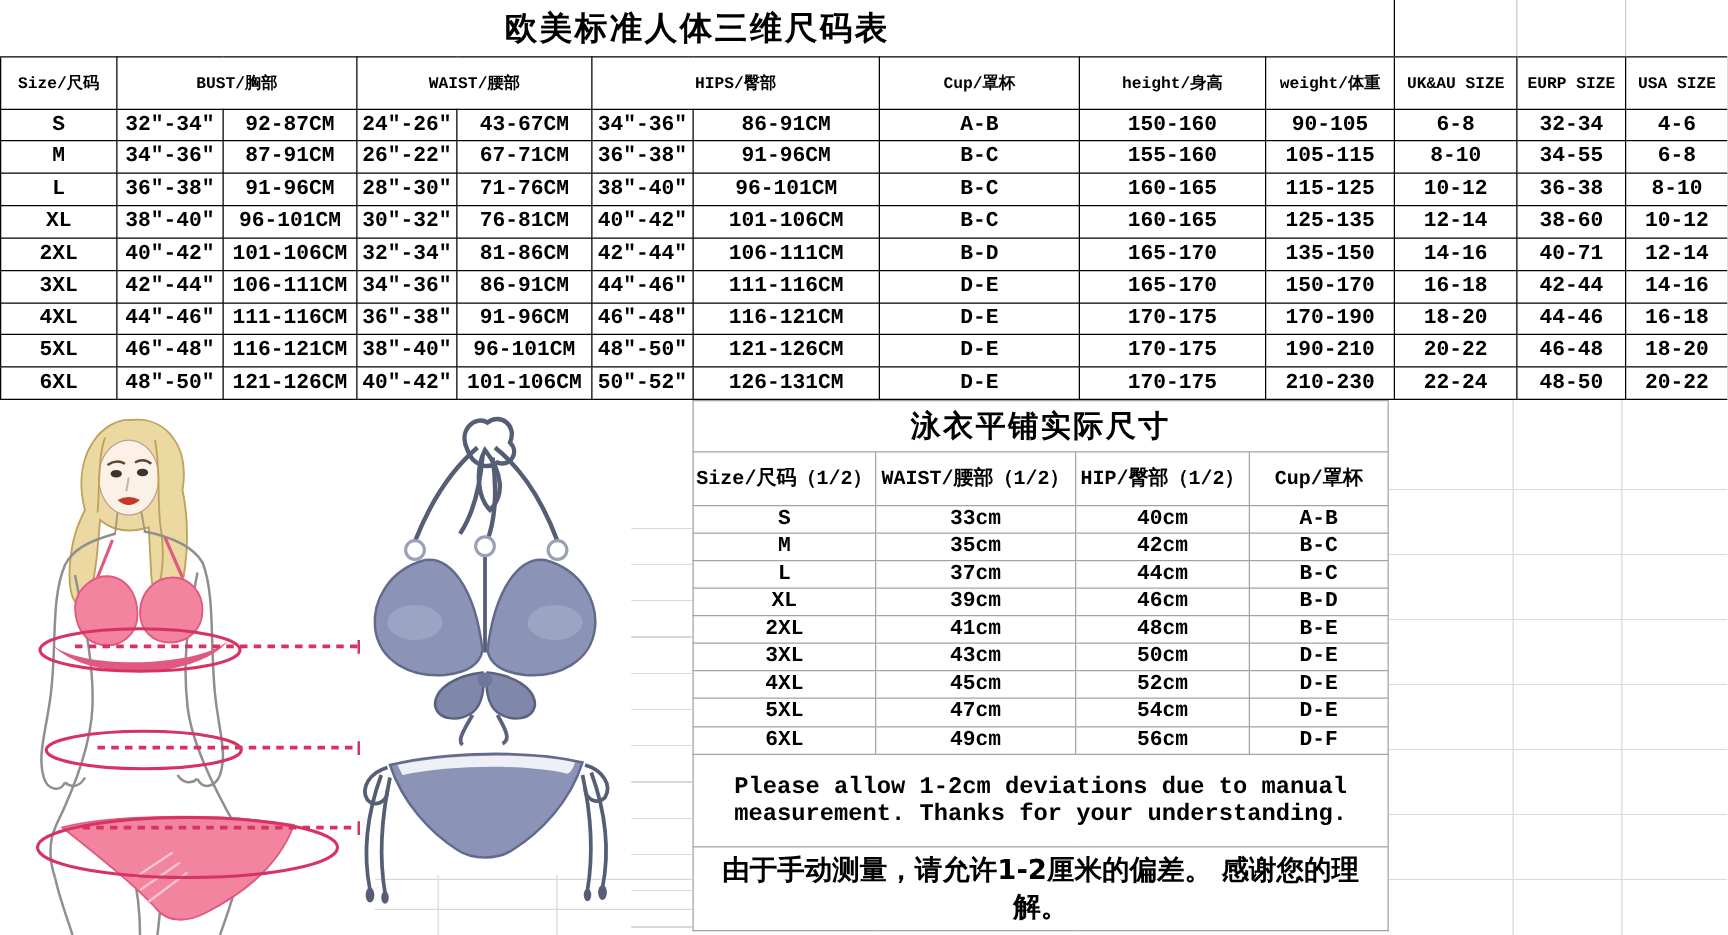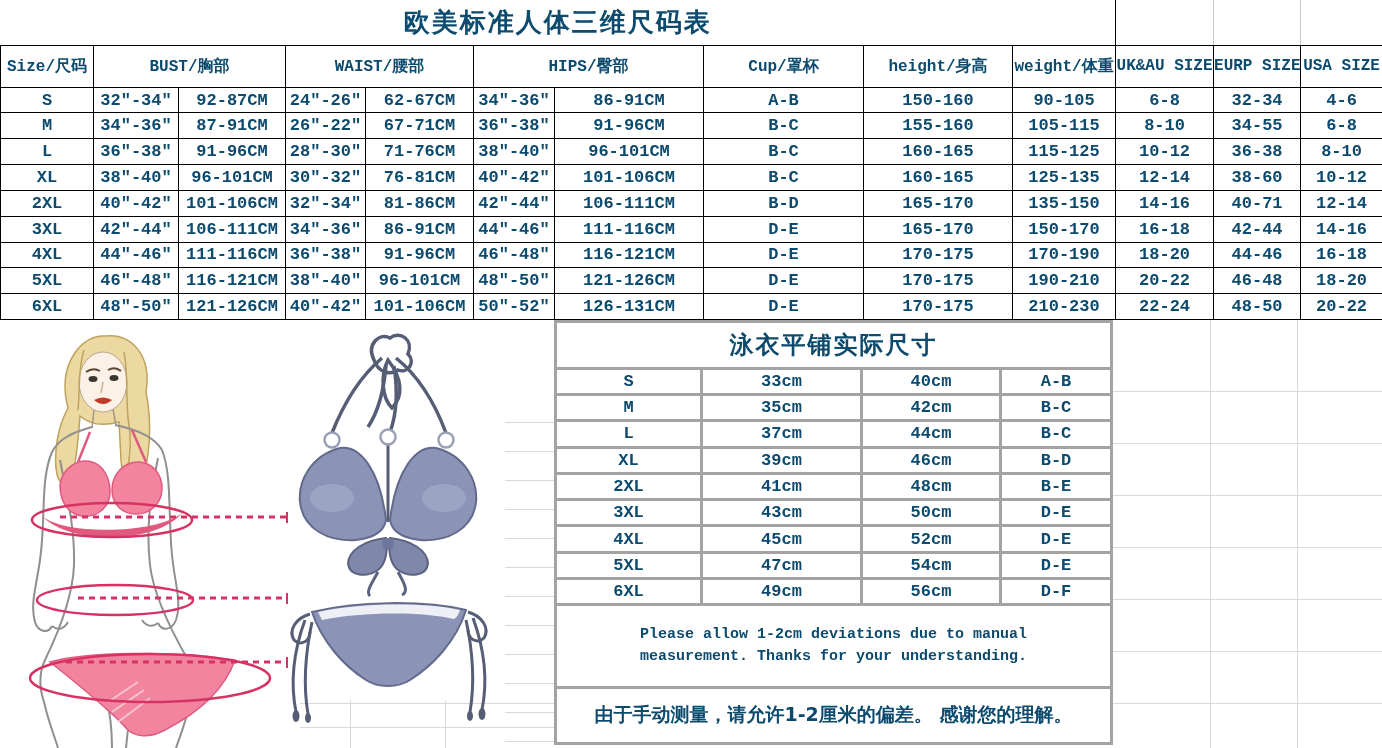--- a/index.html
+++ b/index.html
@@ -1,40 +1,40 @@
 <!DOCTYPE html>
 <html><head>
 <meta charset="utf-8">
 <style>
   html,body{margin:0;padding:0;background:#fff;}
   .sheet{
     position:relative; width:1382px; height:748px; background:#fff; overflow:hidden;
-    font-family:"Liberation Mono","DejaVu Sans Mono",monospace; color:#0c4a6e;text-decoration:underline;
+    font-family:"Liberation Mono","DejaVu Sans Mono",monospace; color:#000000;text-decoration:underline;
   }
   table{border-collapse:collapse; table-layout:fixed;}
   td{padding:0; text-align:center; vertical-align:middle; font-weight:bold; overflow:hidden; white-space:nowrap;}
 
   
   .t1{position:absolute; left:0; top:0;}
   .t1 table{width:1382px; height:320px;}
   .t1 td{border:1px solid #000; font-size:17px;}
   .t1 tr.title-row td{border:none; border-bottom:1px solid #000; height:33px;}
   .t1 td.t1-title{font-size:26px; letter-spacing:2px; font-family:"DejaVu Sans","Liberation Sans",sans-serif;}
   .t1 tr.title-row td.vline-dark{border-left:1px solid #000;}
   .t1 tr.title-row td.vline-faint{border-left:1px solid #c9c9c9;}
-  .t1 tr.head-row td{height:31px; font-size:16px;}
+  .t1 tr.head-row td{height:31px; font-size:13px;}
 
   
   .t2{position:absolute; left:554px; top:320px;}
   .t2 table{width:556px; height:425px;}
-  .t2 td{border:3px solid #a3a3a3; font-size:17px;}
+  .t2 td{border:1px solid #a3a3a3; font-size:17px;}
   .t2 td.t2-title{height:36px; font-size:24px; letter-spacing:2px; font-family:"DejaVu Sans","Liberation Sans",sans-serif;}
   .t2 tr.head-row td{height:38px; font-size:16px;}
-  .t2 td.note-en{height:46px; font-size:15px; line-height:22px; white-space:normal; padding:10px 26px;}
-  .t2 td.note-cn{height:44px; font-size:19px; white-space:normal; padding:0 8px;
+  .t2 td.note-en{height:46px; font-size:19px; line-height:22px; white-space:normal; padding:10px 26px;}
+  .t2 td.note-cn{height:44px; font-size:22px; white-space:normal; padding:0 8px;
                  font-family:"DejaVu Sans","Liberation Sans",sans-serif;}
 
   
   .grid-line{position:absolute; background:#d9d9d9;}
   .grid-rows-right{
     position:absolute; left:1111px; top:340px; width:271px; height:408px;
     background:repeating-linear-gradient(to bottom, transparent 0 51px, #d9d9d9 51px 52px);
   }
   .grid-rows-gap{
     position:absolute; left:505px; top:394px; width:49px; height:354px;
@@ -94,21 +94,21 @@
         <td>EURP SIZE</td>
         <td>USA SIZE</td>
       </tr>
       </tbody>
         <tbody>
           <tr>
             <td>S</td>
             <td>32″-34″</td>
             <td>92-87CM</td>
             <td>24″-26″</td>
-            <td>62-67CM</td>
+            <td>43-67CM</td>
             <td>34″-36″</td>
             <td>86-91CM</td>
             <td>A-B</td>
             <td>150-160</td>
             <td>90-105</td>
             <td>6-8</td>
             <td>32-34</td>
             <td>4-6</td>
           </tr>
           <tr>
@@ -240,20 +240,26 @@
       <colgroup>
         <col style="width:146px">
           <col style="width:160px">
           <col style="width:139px">
           <col style="width:111px">
       </colgroup>
       <tbody>
           <tr>
         <td colspan="4" class="t2-title">泳衣平铺实际尺寸</td>
       </tr>
+      <tr class="head-row">
+        <td>Size/尺码（1/2）</td>
+        <td>WAIST/腰部（1/2）</td>
+        <td>HIP/臀部（1/2）</td>
+        <td>Cup/罩杯</td>
+      </tr>
       </tbody>
         <tbody>
           <tr>
             <td>S</td>
             <td>33cm</td>
             <td>40cm</td>
             <td>A-B</td>
           </tr>
           <tr>
             <td>M</td>

